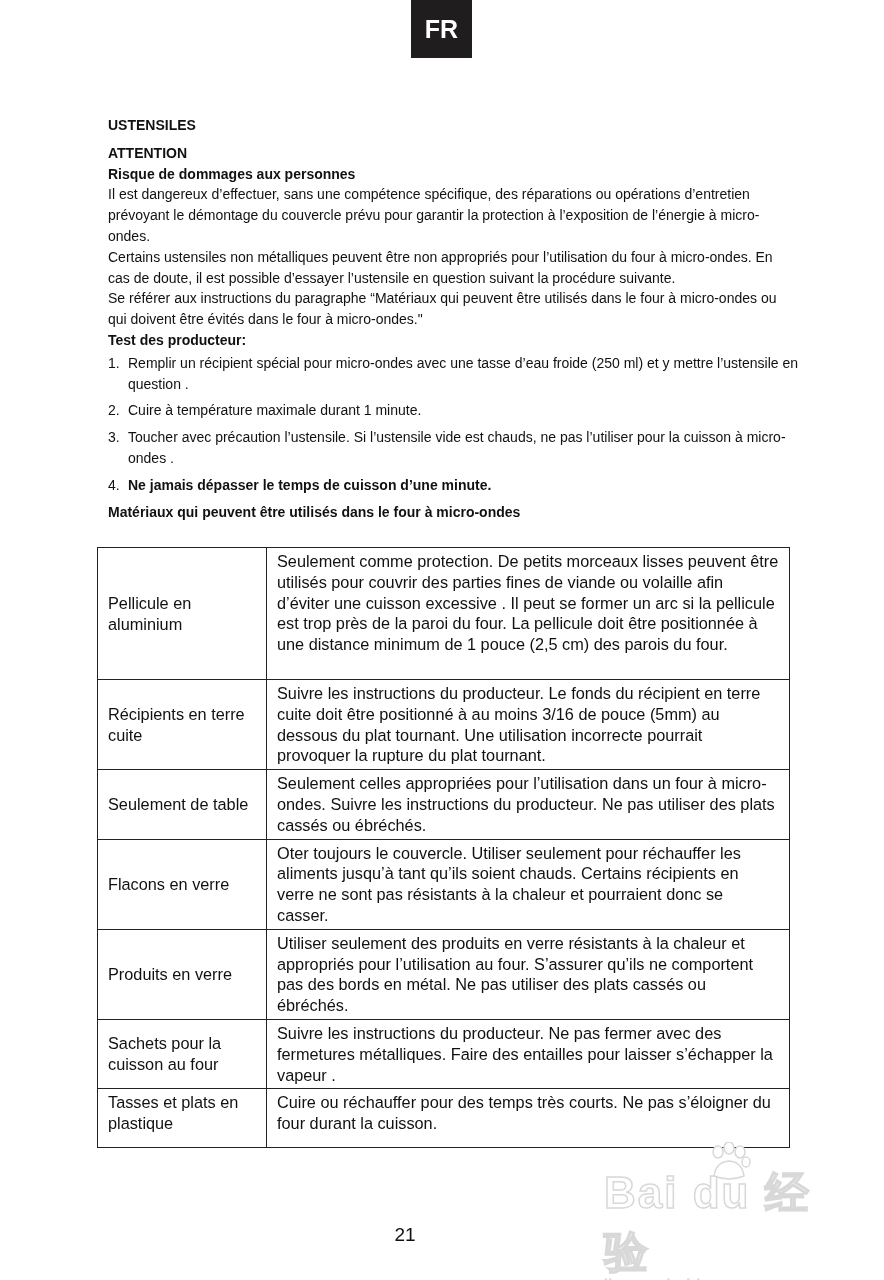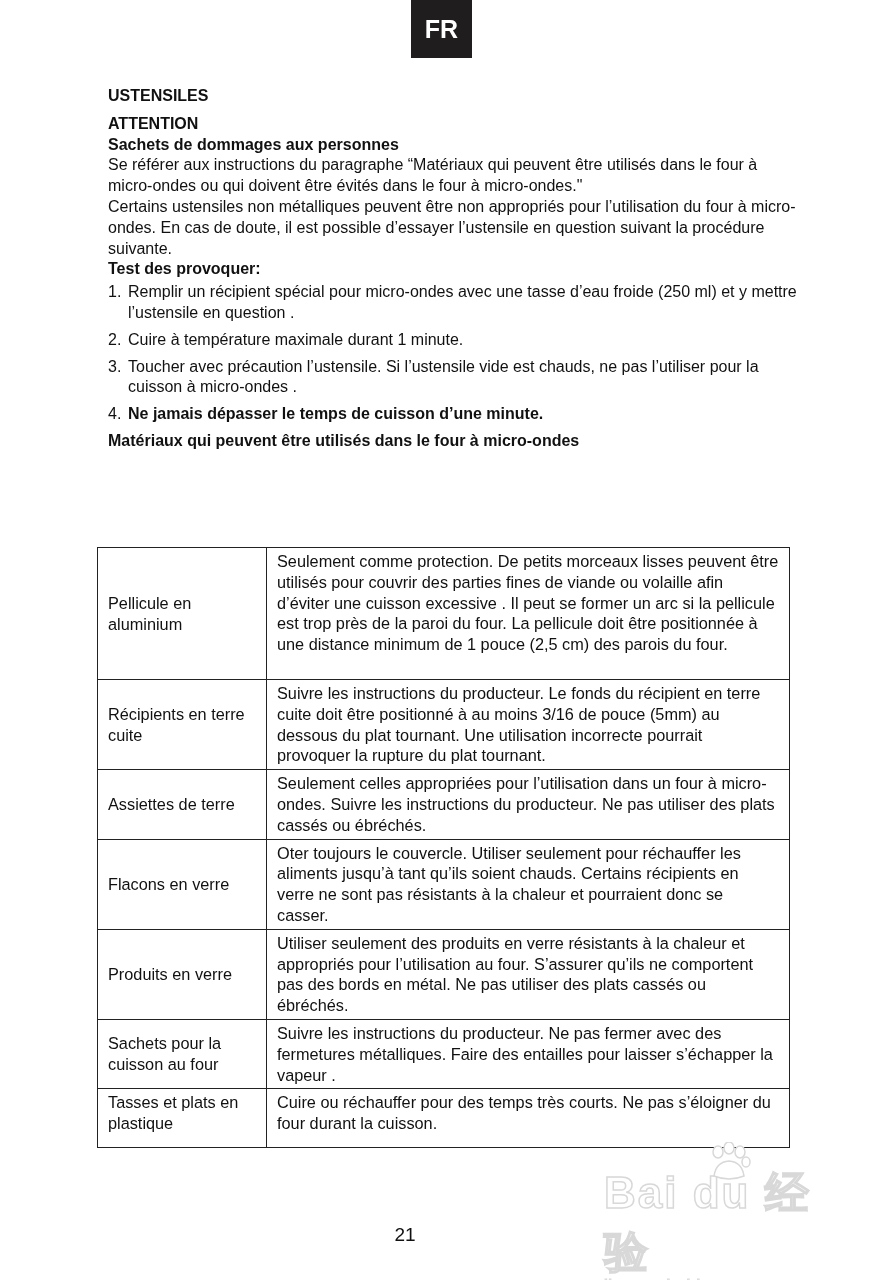--- a/index.html
+++ b/index.html
@@ -1,21 +1,21 @@
 <!DOCTYPE html>
 <html><head>
   <meta charset="utf-8">
   <style>
     html, body { margin: 0; padding: 0; background: #ffffff; }
     body { width: 884px; height: 1280px; position: relative; overflow: hidden;
            font-family: "Liberation Sans", sans-serif; color: #111; }
     .lang-badge { position: absolute; left: 411px; top: 0; width: 61px; height: 58px;
                   background: #1f1d1d; color: #fff; font-weight: bold; font-size: 25px;
                   display: flex; align-items: center; justify-content: center; letter-spacing: 0; }
-    .content { position: absolute; left: 108px; top: 86px; width: 690px; font-size: 16px; line-height: 20.8px; }
+    .content { position: absolute; left: 108px; top: 115px; width: 690px; font-size: 14px; line-height: 20.8px; }
     .h { font-weight: bold; }
     .h-section { margin-top: 0; margin-bottom: 5px; }
     .para { margin: 0; }
     .steps { margin: 2px 0 0 0; padding: 0; list-style: none; }
     .steps li { position: relative; padding-left: 20px; margin-bottom: 6px; }
     .steps li .num { position: absolute; left: 0; top: 0; }
     .step-bold { font-weight: bold; }
     .table-title { font-weight: bold; margin-top: 4px; }
     table.mat { position: absolute; left: 97px; top: 547px; width: 693px; border-collapse: collapse;
                 font-size: 16.3px; line-height: 20.8px; }
@@ -33,45 +33,46 @@
 </head>
 <body>
 
 <div class="lang-badge">
   <span>FR</span>
 </div>
 
 <div class="content">
   <div class="h h-section" style="margin-bottom:7px;">USTENSILES</div>
   <div class="h">ATTENTION</div>
-  <div class="h">Sachets de dommages aux personnes</div>
+  <div class="h">Risque de dommages aux personnes</div>
+  <p class="para">Il est dangereux d’effectuer, sans une compétence spécifique, des réparations ou opérations  d’entretien prévoyant le démontage du couvercle prévu pour garantir la protection à l’exposition de l’énergie à micro-ondes.</p>
+  <p class="para">Certains ustensiles non métalliques peuvent être non appropriés pour l’utilisation du four à micro-ondes. En cas de doute, il est possible d’essayer l’ustensile en question suivant la procédure suivante.</p>
   <p class="para">Se référer aux instructions du paragraphe “Matériaux qui peuvent être utilisés dans le four à micro-ondes ou qui  doivent être évités dans le four à micro-ondes."</p>
-  <p class="para">Certains ustensiles non métalliques peuvent être non appropriés pour l’utilisation du four à micro-ondes. En cas de doute, il est possible d’essayer l’ustensile en question suivant la procédure suivante.</p>
-  <div class="h">Test des provoquer:</div>
+  <div class="h">Test des producteur:</div>
   <ol class="steps">
     <li><span class="num">1.</span><span>Remplir un récipient spécial pour micro-ondes avec une tasse d’eau froide (250 ml) et y mettre l’ustensile en question .</span></li>
     <li><span class="num">2.</span><span>Cuire à température maximale durant 1 minute.</span></li>
     <li><span class="num">3.</span><span>Toucher avec précaution l’ustensile. Si l’ustensile vide est chauds, ne pas l’utiliser pour la cuisson à micro-ondes .</span></li>
     <li><span class="num">4.</span><span class="step-bold">Ne jamais dépasser le temps de cuisson d’une minute.</span></li>
   </ol>
   <div class="table-title">Matériaux qui peuvent être utilisés dans le four à micro-ondes</div>
 </div>
 
 <table class="mat">
   <tbody>
     <tr style="height:132px;">
       <td class="name">Pellicule en aluminium</td>
       <td class="desc">Seulement comme protection. De petits morceaux lisses peuvent être utilisés pour couvrir des parties fines de viande ou volaille afin d’éviter une cuisson excessive . Il peut se former un arc si la pellicule est trop près de la paroi du four. La pellicule doit être positionnée à une distance minimum de 1 pouce (2,5 cm) des parois du four.</td>
     </tr>
     <tr style="height:89px;">
       <td class="name">Récipients en terre cuite</td>
       <td class="desc">Suivre les instructions du producteur. Le fonds du récipient en terre cuite doit être positionné à au moins  3/16 de pouce (5mm) au dessous du plat tournant. Une utilisation incorrecte pourrait provoquer la rupture du plat tournant.</td>
     </tr>
     <tr style="height:68px;">
-      <td class="name">Assiettes de terre</td>
+      <td class="name">Seulement de table</td>
       <td class="desc">Seulement celles appropriées pour l’utilisation dans un four à micro-ondes. Suivre les instructions du producteur. Ne pas utiliser des plats cassés ou ébréchés.</td>
     </tr>
     <tr style="height:84px;">
       <td class="name">Flacons en verre</td>
       <td class="desc">Oter toujours le couvercle. Utiliser seulement pour réchauffer les aliments jusqu’à tant qu’ils soient chauds. Certains récipients en verre ne sont pas résistants à la chaleur et pourraient donc se casser.</td>
     </tr>
     <tr style="height:85px;">
       <td class="name">Produits en verre</td>
       <td class="desc">Utiliser seulement des produits en verre résistants à la chaleur et appropriés pour l’utilisation au four. S’assurer qu’ils ne comportent pas des bords en métal. Ne pas utiliser des plats cassés ou ébréchés.</td>
     </tr>

